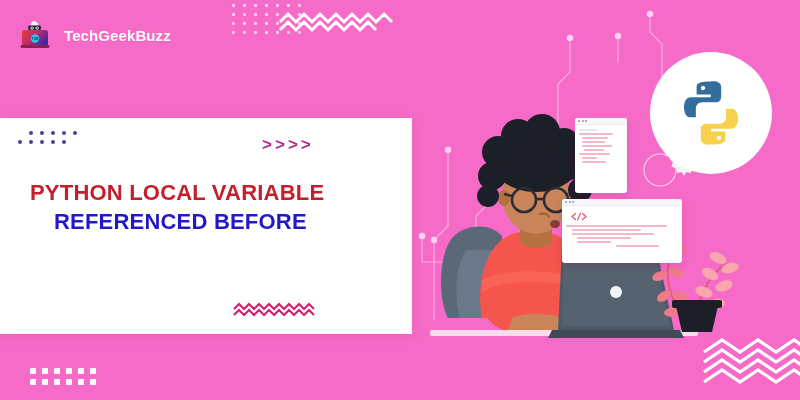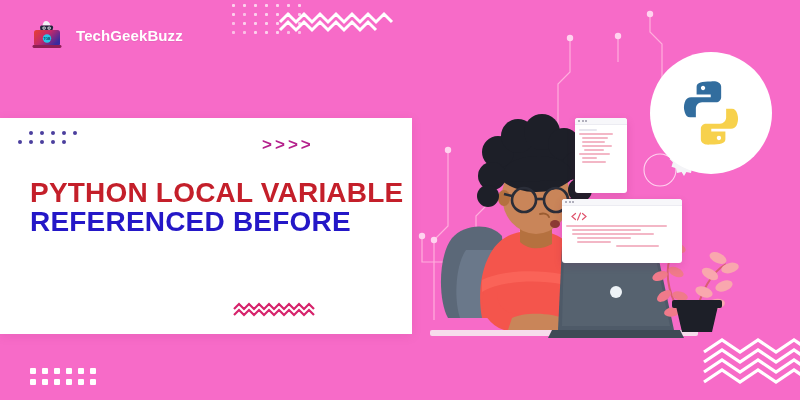--- a/index.html
+++ b/index.html
@@ -5,21 +5,21 @@
   * { margin:0; padding:0; box-sizing:border-box; }
   html,body { width:800px; height:400px; overflow:hidden; }
   body {
     font-family: "Liberation Sans", sans-serif;
     background:#f76bc8;
     position:relative;
   }
   .stage { position:absolute; inset:0; background:#f76bc8; overflow:hidden; }
 
   
-  .brand { position:absolute; left:32px; top:20px; display:flex; align-items:center; gap:10px; z-index:20; }
+  .brand { position:absolute; left:20px; top:20px; display:flex; align-items:center; gap:10px; z-index:20; }
   .brand-logo { width:34px; height:30px; position:relative; }
   .brand-name {
     color:#ffffff; font-size:15px; font-weight:bold; letter-spacing:.1px;
     text-shadow:0 1px 1px rgba(0,0,0,.07);
   }
 
   
   .dotgrid { position:absolute; display:grid; }
   #dots-top { left:232px; top:4px; grid-template-columns:repeat(7,11px); grid-template-rows:repeat(4,9px); }
   #dots-top i { width:3px; height:3px; border-radius:1px; background:#fdd0ec; display:block; }
@@ -39,25 +39,25 @@
   #card-dots i.off { background:transparent; }
 
   .chevrons { position:absolute; left:262px; top:136px; display:flex; gap:3px; z-index:14; }
   .chevrons span {
     color:#b5218c; font-size:17px; font-weight:bold; line-height:1;
     font-family:"Liberation Sans", sans-serif;
   }
 
   .headline { position:absolute; left:30px; top:178px; z-index:14; }
   .headline div {
-    font-size:28px; font-weight:bold; letter-spacing:.2px; line-height:29px;
+    font-size:22px; font-weight:bold; letter-spacing:.2px; line-height:29px;
     text-transform:uppercase; white-space:nowrap;
   }
   .hl-red  { color:#c41f2a; }
-  .hl-blue { color:#2417c7; }
+  .hl-blue { color:#2417c7;margin-left:24px; }
 
   .zig-card { position:absolute; left:232px; top:300px; z-index:14; }
 
   
   .illus { position:absolute; left:412px; top:0; width:388px; height:400px; z-index:8; }
 
   .pylogo-wrap {
     position:absolute; left:238px; top:52px; width:122px; height:122px;
     border-radius:50%; background:#ffffff; z-index:15;
     display:flex; align-items:center; justify-content:center;

